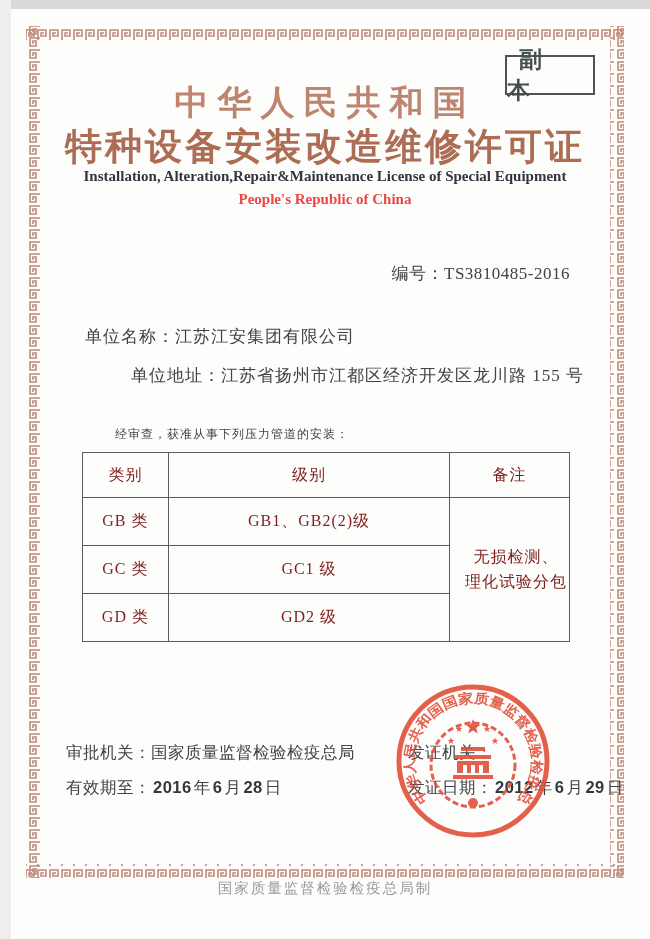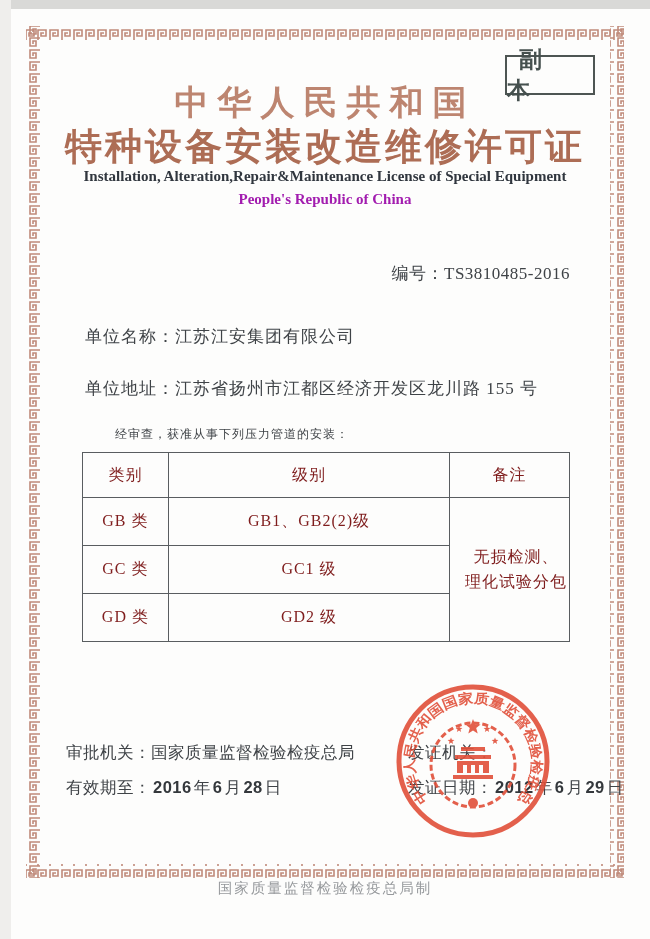--- a/index.html
+++ b/index.html
@@ -9,25 +9,25 @@
   .scan-left{position:absolute;left:0;top:0;width:11px;height:100%;background:#efeeec;}
   .border-svg{position:absolute;left:0;top:0;}
   .abs{position:absolute;}
   .center{left:0;width:100%;text-align:center;}
   .badge{left:505px;top:55px;width:86px;height:36px;border:2.5px solid #4d5553;
          display:flex;align-items:center;justify-content:center;
          font-size:23px;font-weight:bold;color:#45504e;letter-spacing:12px;text-indent:12px;}
   .title1{top:80px;font-size:34px;font-weight:bold;color:#bd8570;letter-spacing:9px;}
   .title2{top:122px;font-size:37px;font-weight:bold;color:#ad6d55;letter-spacing:3px;}
   .en1{top:168px;font-size:15px;font-weight:bold;color:#30363e;}
-  .en2{top:191px;font-size:15px;font-weight:bold;color:#a21caf;}
+  .en2{top:191px;font-size:15px;font-weight:bold;color:#ef4444;}
   .subtitle{top:226px;font-size:27px;color:#484c50;letter-spacing:3px;}
   .license-row{top:262px;right:80px;font-size:17px;letter-spacing:.5px;text-align:center;}
   .field-row{left:85px;font-size:17px;letter-spacing:1px;}
-  .unit-name{top:325px;} .unit-addr{top:377px;}
+  .unit-name{top:325px;} .unit-addr{top:364px;margin-left:46px;}
   .note{left:115px;top:426px;font-size:12px;letter-spacing:1px;}
   table.lic{position:absolute;left:82px;top:452px;width:488px;border-collapse:collapse;
             font-size:16px;color:#7f1d1d;}
   table.lic th,table.lic td{border:1.6px solid #595d60;text-align:center;font-weight:normal;
             letter-spacing:1px;}
   table.lic th{height:42px;} table.lic td{height:45px;}
   td.remark{text-align:left;padding-left:14px;line-height:1.55;}
   .meta{font-size:16.5px;letter-spacing:.5px;}
   .m-approve{left:66px;top:742px;} .m-issue-org{left:408px;top:742px;}
   .m-valid{left:66px;top:777px;}  .m-issue-date{left:408px;top:777px;}

